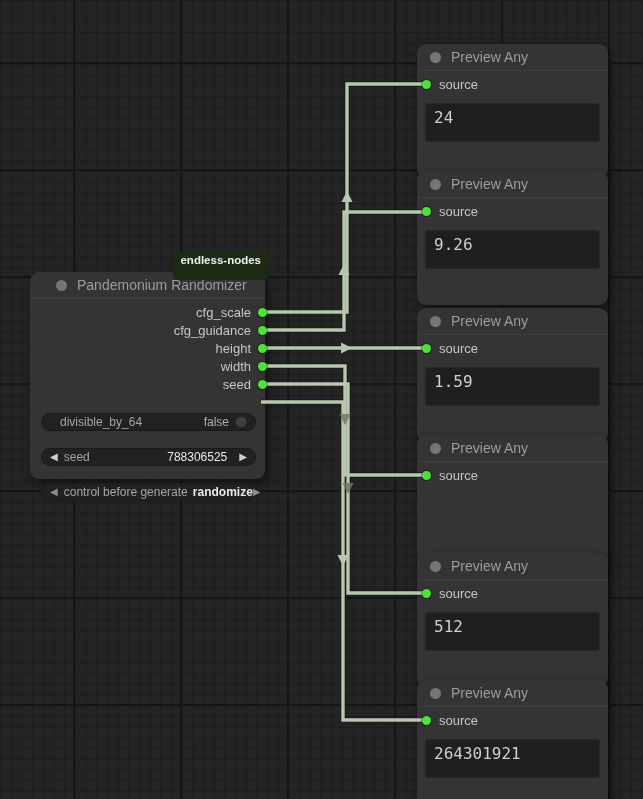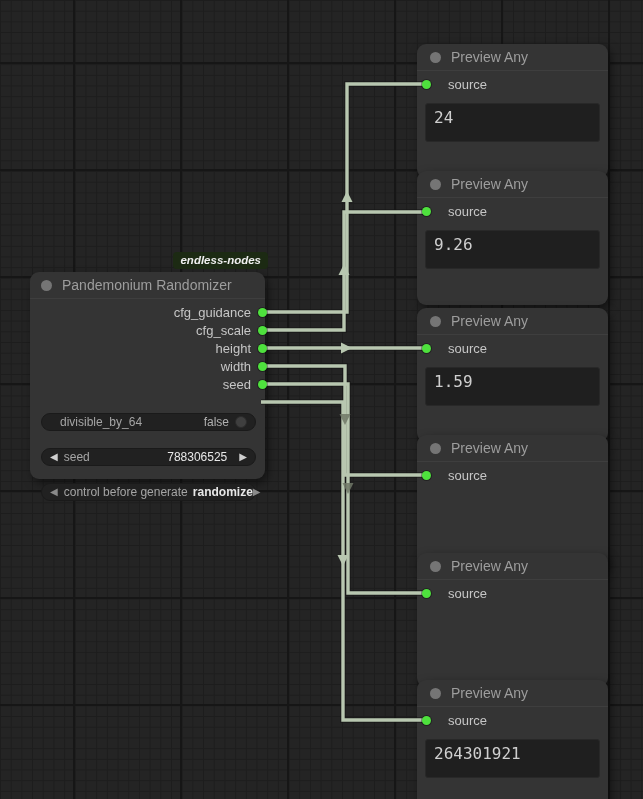--- a/index.html
+++ b/index.html
@@ -29,33 +29,33 @@
   .wire{stroke:var(--wire); stroke-width:3.4;}
   .arrow{fill:var(--wire);}
   .arrow.dim{fill:var(--arrow-dim); opacity:.85;}
 
   .node{
     position:absolute; background:var(--node-bg); border-radius:9px;
     box-shadow:3px 4px 10px rgba(0,0,0,.5);
   }
   .title{
     height:27px; display:flex; align-items:center; gap:10px;
-    padding-left:11px; border-bottom:1px solid #3e3e3e;
+    padding-left:26px; border-bottom:1px solid #3e3e3e;
     color:var(--node-title-text); font-size:14px; white-space:nowrap;
   }
   .tdot{width:11px;height:11px;border-radius:50%;background:var(--title-dot);flex:0 0 auto;}
   .port{width:9px;height:9px;border-radius:50%;background:var(--port-green);
         box-shadow:0 0 0 1px rgba(0,0,0,.35);}
 
   
   .randomizer{left:30px; top:272px; width:235px; height:207px;}
   .badge{
-    position:absolute; right:-3px; top:-20px; height:17px; line-height:17px;
+    position:absolute; right:-3px; top:-20px; height:28px; line-height:17px;
     padding:0 7px; border-radius:4px; background:var(--badge-bg);
-    color:var(--badge-text); font-size:11.5px; font-weight:bold; white-space:nowrap;font-style:italic;
+    color:var(--badge-text); font-size:11.5px; font-weight:bold; white-space:nowrap;
   }
   .outputs{margin-top:4px;}
   .outrow{
     position:relative; height:18px; display:flex; align-items:center;
     justify-content:flex-end; padding-right:14px;
     color:var(--slot-label-text); font-size:13px;
   }
   .outrow .port{position:absolute; right:-1.5px; top:4.5px; z-index:3;}
   .widgets{position:absolute; left:11px; right:9px; top:141px;}
   .widget{
@@ -70,21 +70,21 @@
         border:1px solid #2b2b2b; margin-left:6px; flex:0 0 auto;}
   .arrow-btn{font-size:10px; color:#cfcfcf; line-height:1;}
   .arrow-btn.dim{color:#8a8a8a;}
   .widget .w-label{margin-left:6px;}
   .widget.toggle-row .w-label{margin-left:10px;}
   .widget.toggle-row .w-value{color:#b0b0b0;}
 
   
   .preview{left:417px; width:191px; height:134px;}
   .preview .title{padding-left:13px;}
-  .srcrow{height:26px; display:flex; align-items:center; gap:17px; padding-left:5px;
+  .srcrow{height:26px; display:flex; align-items:center; gap:8px; padding-left:5px;
           color:var(--slot-label-text); font-size:13px;}
   .srcrow .port{position:relative; z-index:3; flex:0 0 auto;}
   .valuebox{
     position:absolute; left:8px; top:59px; width:175px; height:39px;
     background:var(--box-bg); border:1px solid #282828; border-radius:3px;
     padding:4px 8px; font-family:"DejaVu Sans Mono",monospace;
     font-size:16px; color:var(--box-text); overflow:hidden;
   }
 </style>
 </head>
@@ -117,25 +117,25 @@
   </svg>
 
   <div class="node randomizer">
     <div class="badge">endless-nodes</div>
     <div class="title">
       <span class="tdot"></span>
       <span>Pandemonium Randomizer</span>
     </div>
     <div class="outputs" id="rand-outputs">
         <div class="outrow">
+          <span>cfg_scale</span>
+          <span class="port"></span>
+        </div>
+        <div class="outrow">
           <span>cfg_guidance</span>
-          <span class="port"></span>
-        </div>
-        <div class="outrow">
-          <span>cfg_scale</span>
           <span class="port"></span>
         </div>
         <div class="outrow">
           <span>height</span>
           <span class="port"></span>
         </div>
         <div class="outrow">
           <span>width</span>
           <span class="port"></span>
         </div>
@@ -225,20 +225,23 @@
 
     <div class="node preview" style="top: 553px;">
       <div class="title">
         <span class="tdot"></span>
         <span>Preview Any</span>
       </div>
       <div class="srcrow">
         <span class="port"></span>
         <span>source</span>
       </div>
+      <div class="valuebox">
+        <span>512</span>
+      </div>
     </div>
 
     <div class="node preview" style="top: 680px;">
       <div class="title">
         <span class="tdot"></span>
         <span>Preview Any</span>
       </div>
       <div class="srcrow">
         <span class="port"></span>
         <span>source</span>

